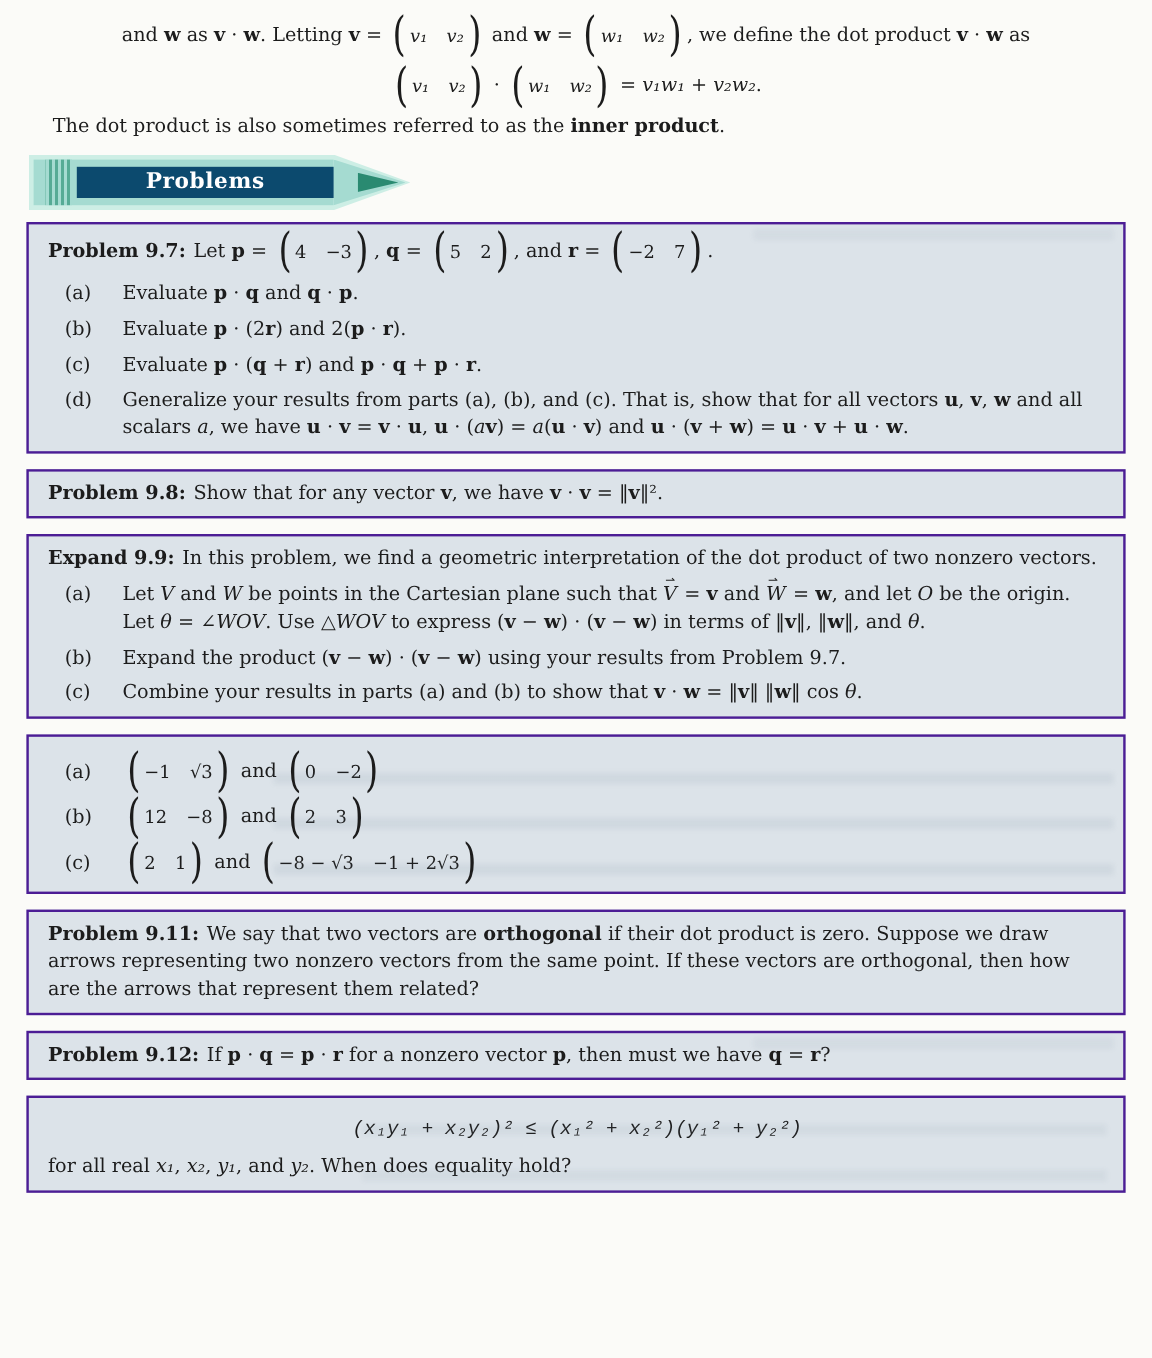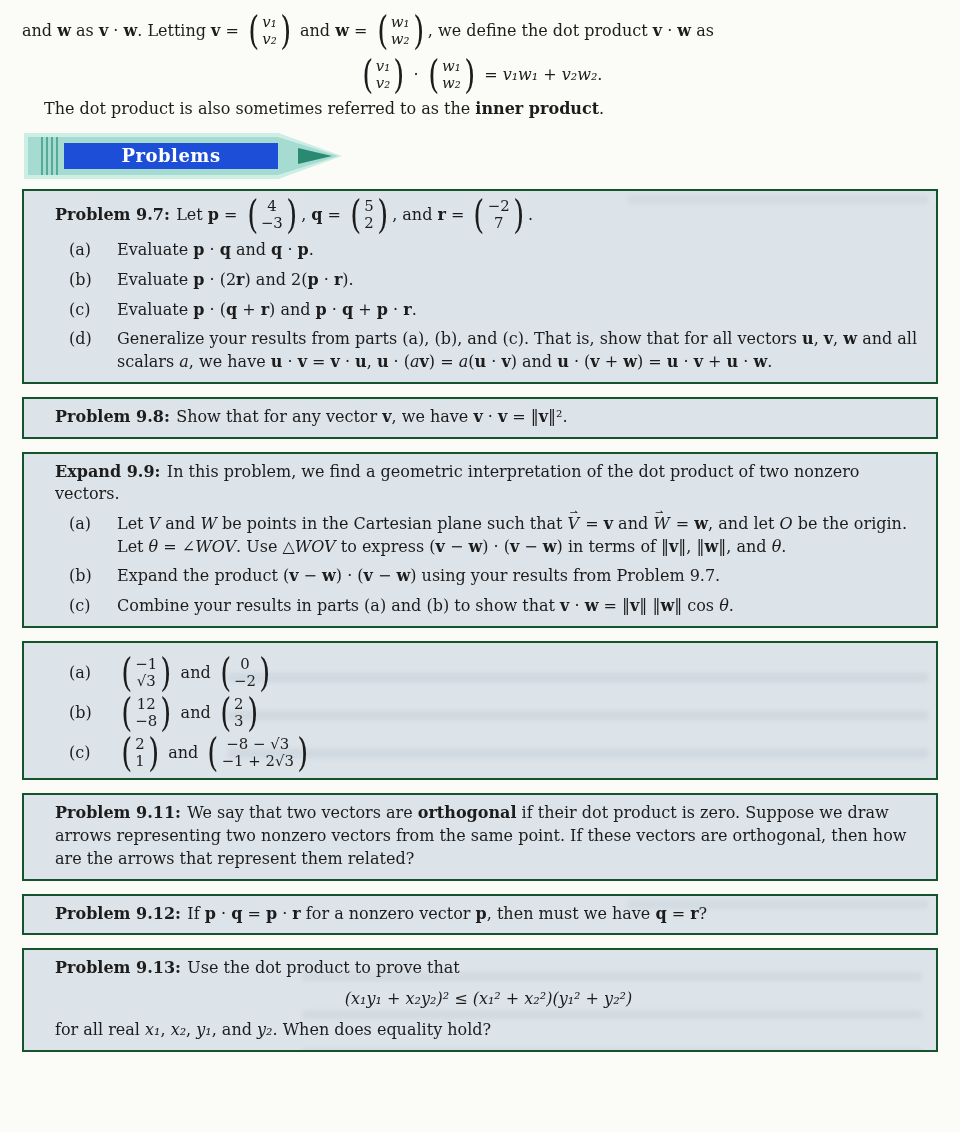--- a/index.html
+++ b/index.html
@@ -6,65 +6,65 @@
   body { width:960px; margin:0; background:#ffffff; }
   .page {
     width:960px; height:1132px; overflow:hidden;
     background:#fbfbf8; color:#1c1c1c;
     font-family:"DejaVu Serif","DejaVu Sans",serif;
     font-size:16px; line-height:1.42;
     padding:10px 22px 0 22px;
     position:relative;
   }
   
-  .line1 { margin-top:4px; }
+  .line1 { margin-top:4px;text-align:center; }
   .display-eq { text-align:center; margin:10px 0 6px 0; }
   .note { margin-top:6px; padding-left:22px; }
   
   .st-b { font-weight:bold; }
   .st-i { font-style:italic; }
   .st-arr { font-style:italic; position:relative; display:inline-block; margin-right:1px; }
   .st-arr::after {
     content:"⇀"; position:absolute; left:0.18em; top:-0.66em;
     font-size:0.62em; font-style:normal; font-family:"DejaVu Sans",sans-serif;
   }
   .vec { display:inline-flex; align-items:center; vertical-align:middle; margin:0 2px; }
   .vec > .paren {
     font-size:2.45em; line-height:0.82; font-weight:300;
     transform:scaleX(0.72); display:inline-block;
   }
   .vec > .col {
-    display:inline-flex; flex-direction:column; align-items:center;
-    font-size:0.93em; line-height:1.15; padding:0 1px;
+    display:inline-flex; flex-direction:row; align-items:center;
+    font-size:0.93em; line-height:1.15; padding:0 1px;gap:16px;
   }
   
   .banner { position:relative; width:318px; height:46px; margin:12px 0 10px 2px; }
   .pencil-halo { position:absolute; inset:0; background:#cdeee5;
     clip-path:polygon(0 0, 80% 0, 100% 50%, 80% 100%, 0 100%); }
   .pencil-body { position:absolute; left:4px; top:4px; bottom:4px; width:250px; background:#a5dbd1; }
   .pencil-stripes { position:absolute; left:14px; top:4px; bottom:4px; width:22px;
     background:repeating-linear-gradient(90deg,#a5dbd1 0 3px,#56ab95 3px 5px); }
   .pencil-band { position:absolute; left:40px; top:10px; bottom:10px; width:214px;
-    background:#1d4ed8; display:flex; align-items:center; justify-content:center; }
+    background:#0c4a6e; display:flex; align-items:center; justify-content:center; }
   .pencil-band span { color:#ffffff; font-weight:bold; font-size:18px; letter-spacing:0.5px; }
   .pencil-tip { position:absolute; left:254px; top:4px; bottom:4px; width:60px;
     background:#a5dbd1; clip-path:polygon(0 0, 100% 50%, 0 100%); }
   .pencil-lead { position:absolute; left:274px; top:15px; width:34px; height:16px;
     background:#2a8a71; clip-path:polygon(0 0, 100% 50%, 0 100%); }
   
   .pbox {
-    position:relative; border:2px solid #14532d; background:#dce3e9;
-    padding:7px 14px 8px 31px; margin-bottom:13px; overflow:hidden;
+    position:relative; border:2px solid #4c1d95; background:#dce3e9;
+    padding:7px 14px 8px 16px; margin-bottom:13px; overflow:hidden;
   }
   .ptitle { font-weight:bold; margin-right:0.4em; }
   .item { display:flex; align-items:flex-start; margin-top:7px; padding-left:14px; }
   .item.vcenter { align-items:center; margin-top:6px; }
   .ilabel { flex:none; width:48px; }
   .icontent { flex:1; }
-  .pbox .display-eq { margin:8px 0 8px 0; }
+  .pbox .display-eq { margin:8px 0 8px 0;font-family:Liberation Mono, monospace; }
   .after-line { margin-top:4px; }
   
   .ghost { position:absolute; pointer-events:none; opacity:0.5; filter:blur(2px);
     background:repeating-linear-gradient(to bottom, rgba(115,135,155,0.22) 0 9px, rgba(0,0,0,0) 9px 38px); }
   .ghost.g2 { right:8px;  top:30px; width:700px; height:150px; }
   .ghost.g3 { right:8px;  top:4px;  width:300px; height:26px; opacity:0.35; }
   .ghost.g4 { right:14px; top:22px; width:620px; height:82px; opacity:0.4; }
 </style>
 </head>
 <body>
@@ -240,18 +240,17 @@
     <p><b class="ptitle">Problem 9.11:</b><span><span>We say that two vectors are </span><span class="st-b">orthogonal</span><span> if their dot product is zero. Suppose we draw arrows representing two nonzero vectors from the same point. If these vectors are orthogonal, then how are the arrows that represent them related?</span></span></p>
   </section>
 
   <section class="pbox">
     <div class="ghost g3"></div>
     <p><b class="ptitle">Problem 9.12:</b><span><span>If </span><span class="st-b">p</span><span> · </span><span class="st-b">q</span><span> = </span><span class="st-b">p</span><span> · </span><span class="st-b">r</span><span> for a nonzero vector </span><span class="st-b">p</span><span>, then must we have </span><span class="st-b">q</span><span> = </span><span class="st-b">r</span><span>?</span></span></p>
   </section>
 
   <section class="pbox">
     <div class="ghost g4"></div>
-    <p><b class="ptitle">Problem 9.13:</b><span><span>Use the dot product to prove that</span></span></p>
     <div class="display-eq"><span class="st-i">(x₁y₁ + x₂y₂)² ≤ (x₁² + x₂²)(y₁² + y₂²)</span></div>
     <p class="after-line"><span>for all real </span><span class="st-i">x₁</span><span>, </span><span class="st-i">x₂</span><span>, </span><span class="st-i">y₁</span><span>, and </span><span class="st-i">y₂</span><span>. When does equality hold?</span></p>
   </section>
 
 </div>
 
 </body></html>

